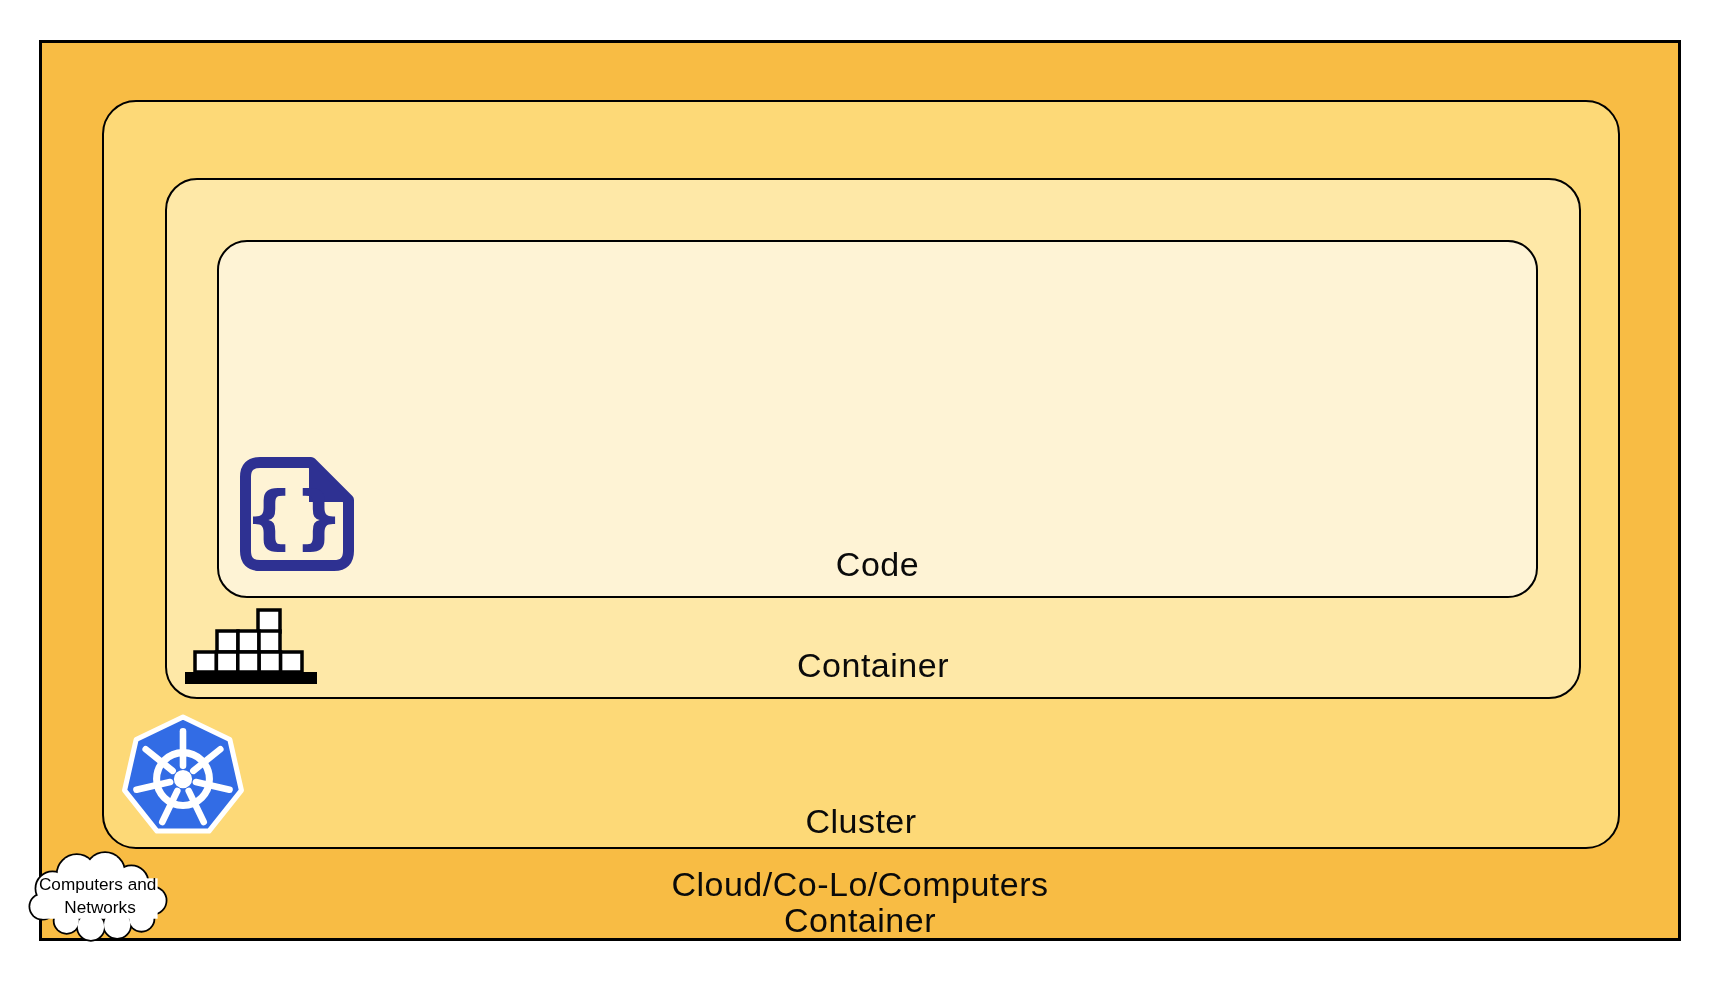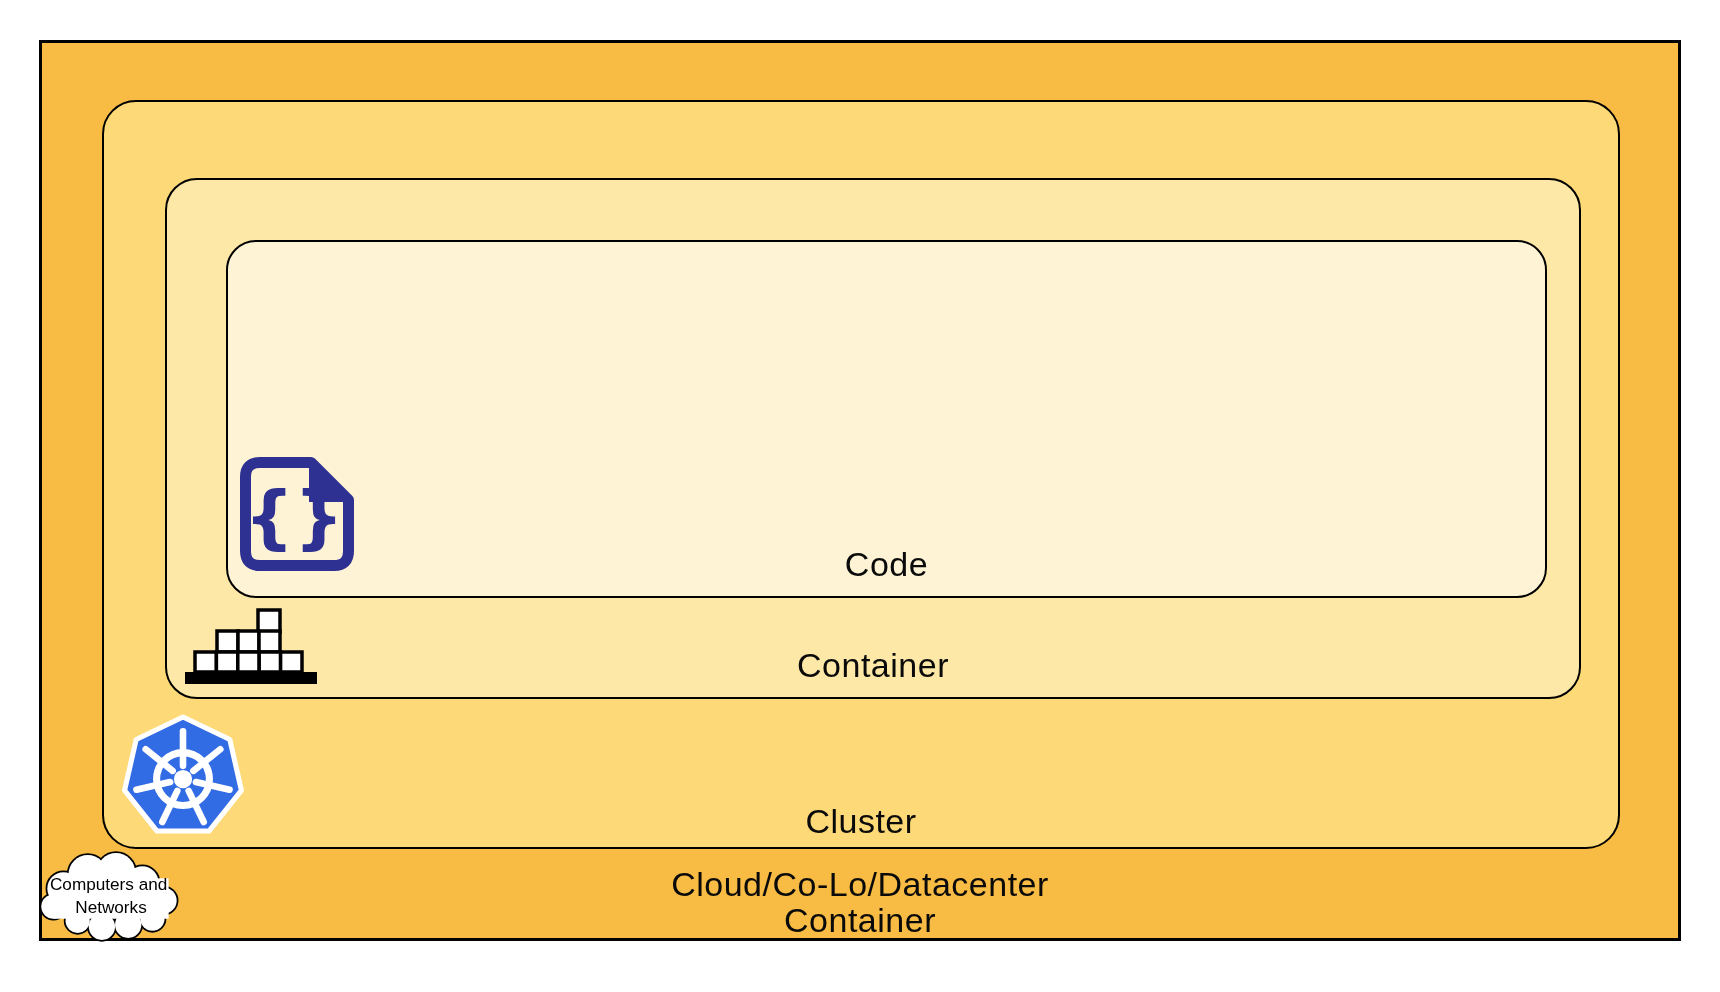--- a/index.html
+++ b/index.html
@@ -16,57 +16,57 @@
   }
   .layer-cluster {
     left: 60px; top: 57px; width: 1518px; height: 749px;
     background: #FDD977; border: 2px solid #000; border-radius: 34px;
   }
   .layer-container {
     left: 61px; top: 76px; width: 1416px; height: 521px;
     background: #FEE8A7; border: 2px solid #000; border-radius: 32px;
   }
   .layer-code {
-    left: 59px; top: 60px; width: 1321px; height: 358px;
+    left: 50px; top: 60px; width: 1321px; height: 358px;
     background: #FEF3D5; border: 2px solid #000; border-radius: 30px;
   }
 
   .ring-label {
     position: absolute; left: 0; right: 0; text-align: center;
     font-size: 34px; line-height: 36px; color: #0a0a0a; letter-spacing: 0.5px;
   }
   .label-code      { bottom: 14px; }
   .label-container { bottom: 14px; }
   .label-cluster   { bottom: 8px; }
   .label-datacenter{ bottom: 0px; }
 
   .icon { position: absolute; }
   .icon-code      { left: 238px; top: 456px; width: 119px; height: 117px; }
   .icon-container { left: 183px; top: 606px; width: 136px; height: 80px; }
   .icon-k8s       { left: 119px; top: 712px; width: 128px; height: 128px; }
 
-  .cloud-callout  { position: absolute; left: 35px; top: 848px; width: 152px; height: 96px; }
+  .cloud-callout  { position: absolute; left: 24px; top: 848px; width: 152px; height: 96px; }
 </style>
 </head>
 <body>
 
 <div id="canvas">
 
   <div class="layer layer-datacenter">
     <div class="layer layer-cluster">
       <div class="layer layer-container">
         <div class="layer layer-code">
           <div class="ring-label label-code">Code</div>
         </div>
         <div class="ring-label label-container">Container</div>
       </div>
       <div class="ring-label label-cluster">Cluster</div>
     </div>
     <div class="ring-label label-datacenter">
-      <div>Cloud/Co-Lo/Datacenter</div>
+      <div>Cloud/Co-Lo/Computers</div>
       <div>Container</div>
     </div>
   </div>
 
   <div class="icon icon-code">
     <svg width="119" height="117" viewBox="0 0 119 117" xmlns="http://www.w3.org/2000/svg">
       <path d="M 73 6.5 H 22 Q 7.5 6.5 7.5 21 V 95 Q 7.5 109.5 22 109.5 H 96 Q 110.5 109.5 110.5 95 V 44 L 73 6.5 Z" fill="none" stroke="#2E3192" stroke-width="11" stroke-linejoin="round"></path>
       <path d="M 71 5 L 112 46 L 71 46 Z" fill="#2E3192"></path>
       <text x="56" y="85" text-anchor="middle" font-family="DejaVu Sans, sans-serif" font-size="70" font-weight="bold" fill="#2E3192">{}</text>
     </svg>

